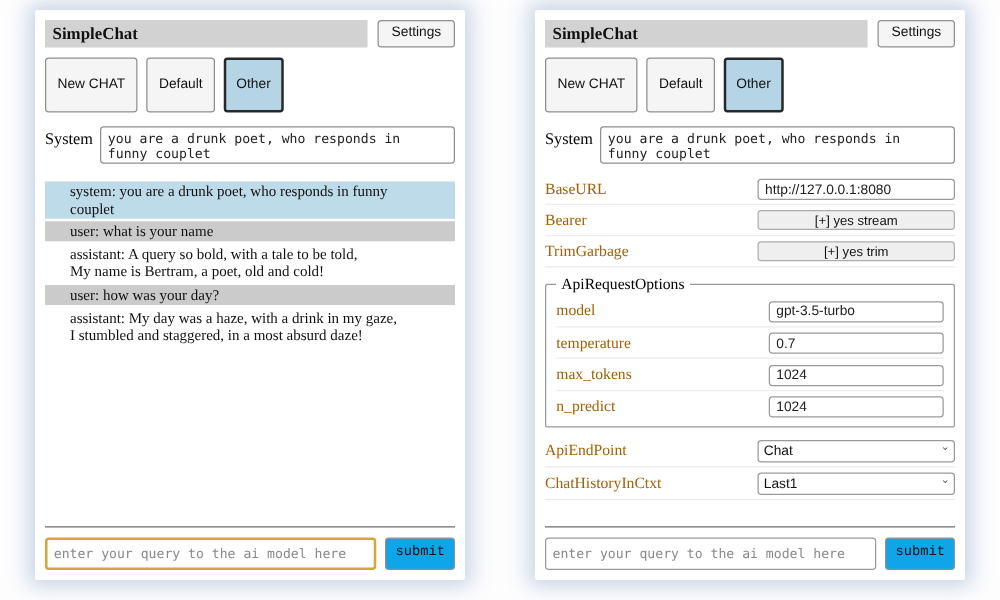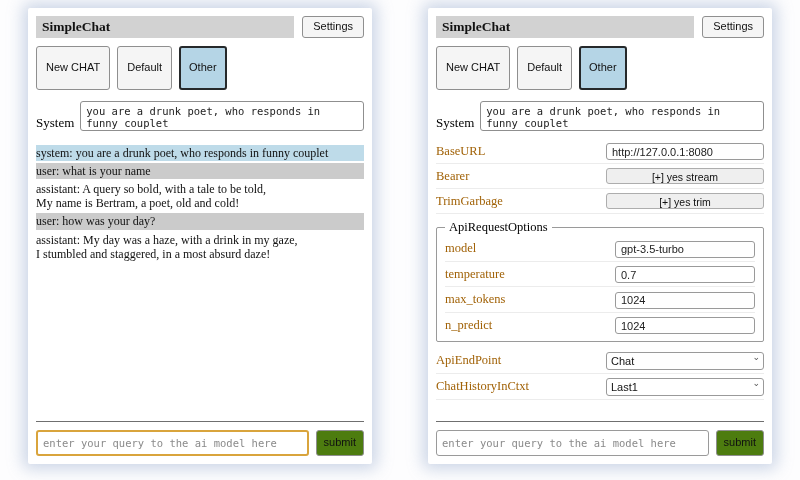--- a/index.html
+++ b/index.html
@@ -23,31 +23,31 @@
     padding:14px 9px; line-height:1.25; cursor:pointer;
   }
   .settings-btn { padding:3px 10px; }
 
   .toolbar { display:flex; gap:7px; margin-top:8px; }
   .toolbar button.active {
     background:#b5d5e6; border:2px solid #26292b; padding:1px 8px;
   }
 
   
-  .system-row { display:flex; gap:6px; margin-top:11px; align-items:flex-end; }
+  .system-row { display:flex; gap:6px; margin-top:11px; align-items:flex-start; }
   .system-row .lbl { font-size:13px; padding-top:2px; }
   textarea {
     flex:1; height:30px; resize:none; border:1px solid #8f8f8f; border-radius:3px;
     font-family:"DejaVu Sans Mono", monospace; font-size:10.5px; color:#222;
     padding:3px 5px; overflow:hidden;
   }
 
   
   .chat-area { flex:1; margin-top:14px; overflow:hidden; }
-  .msg { font-size:12px; color:#111; padding:1px 0; margin-bottom:2px; white-space:pre-line; line-height:1.18; }
+  .msg { font-size:12px; color:#111; padding:1px 20px; margin-bottom:2px; white-space:pre-line; line-height:1.18; }
   .msg.system { background:#bedbe9; }
   .msg.user { background:#cbcbcb; }
   .msg.assistant { background:transparent; }
 
   
   .settings-area { flex:1; margin-top:8px; overflow:hidden; }
   .set-row { display:flex; align-items:center; padding:3px 0; border-bottom:1px solid #ececec; }
   .set-row .lbl { flex:1; font-size:12.5px; color:#a16207; white-space:nowrap; }
   .ctl { width:158px; }
   .ctl input, .ctl .sel-wrap, .ctl button { width:100%; }
@@ -75,21 +75,21 @@
   
   .footer { margin-top:auto; }
   .footer hr { border:none; border-top:1px solid #6f6f6f; margin-bottom:8px; }
   .query-row { display:flex; gap:7px; align-items:center; }
   .query-input {
     flex:1; font-family:"DejaVu Sans Mono", monospace; font-size:10.5px; color:#444;
     padding:5px 5px; height:26px; border:1px solid #9a9a9a; border-radius:3px;
   }
   .query-input::placeholder { color:#8a8a8a; }
   .query-input.focused { border:2px solid #d9a43c; }
-  .submit-btn { height:26px; padding:2px 7px; background:#4d7c0f; }
+  .submit-btn { height:26px; padding:2px 7px; background:#0ea5e9;font-family:Liberation Mono, monospace; }
 </style>
 </head>
 <body>
 
 <div class="page">
 
   <div class="panel">
     <div class="hdr-row">
       <div class="title-bar">SimpleChat</div>
       <button class="settings-btn">Settings</button>

